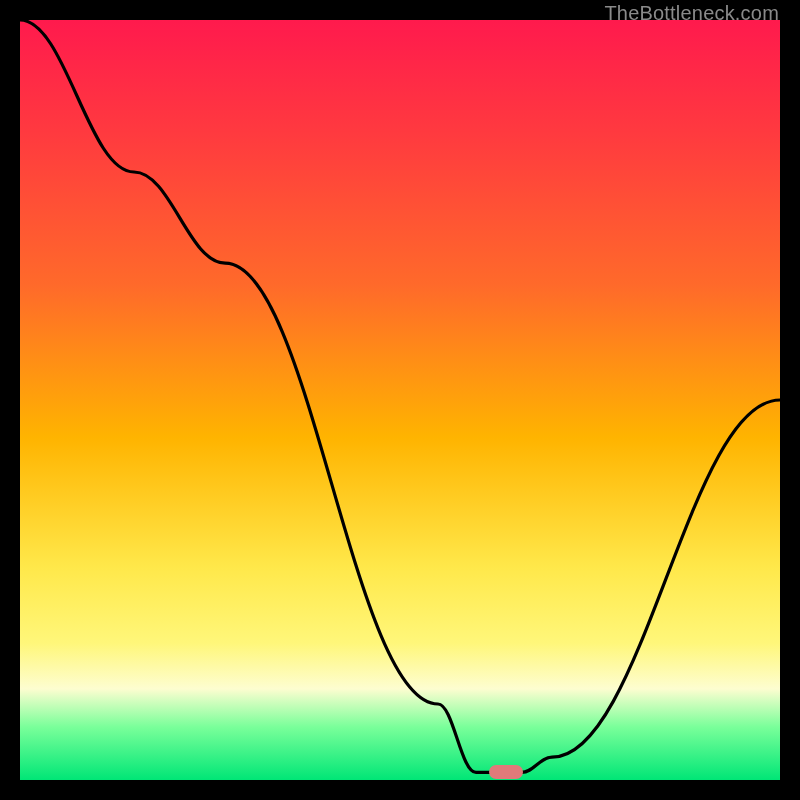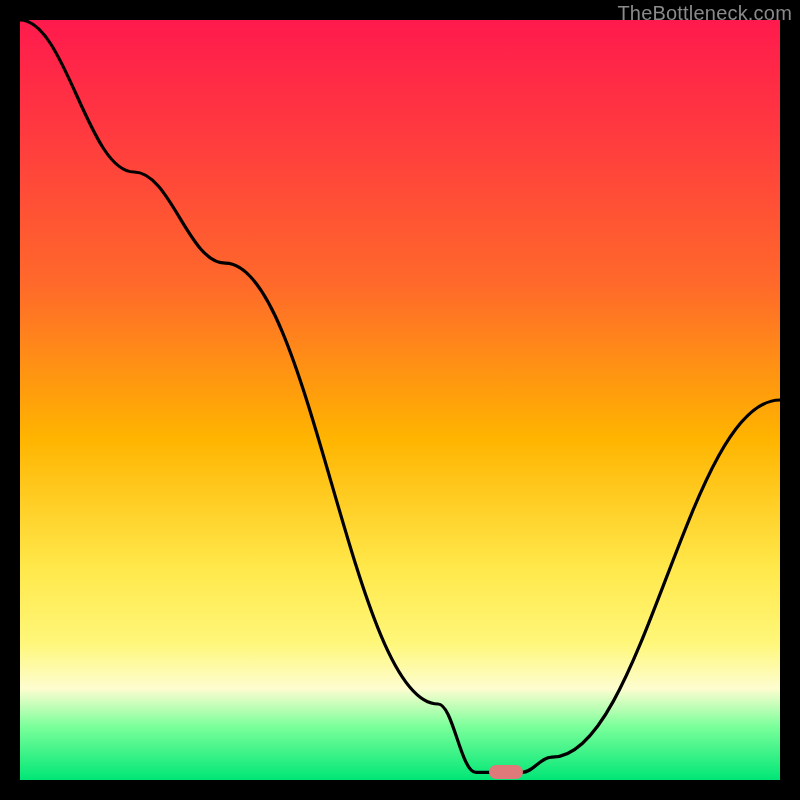--- a/index.html
+++ b/index.html
@@ -49,21 +49,21 @@
     position: absolute;
     width: 34px;
     height: 14px;
     background: #e07a7a;
     border-radius: 7px;
     transform: translate(-50%, -50%);
   }
   .watermark {
     position: absolute;
     top: 2px;
-    right: 8px;
+    right: 21px;
     font-family: Arial, Helvetica, sans-serif;
     font-size: 20px;
     color: #8a8a8a;
     letter-spacing: 0.2px;
     user-select: none;
   }
 </style>
 </head>
 <body>
 

